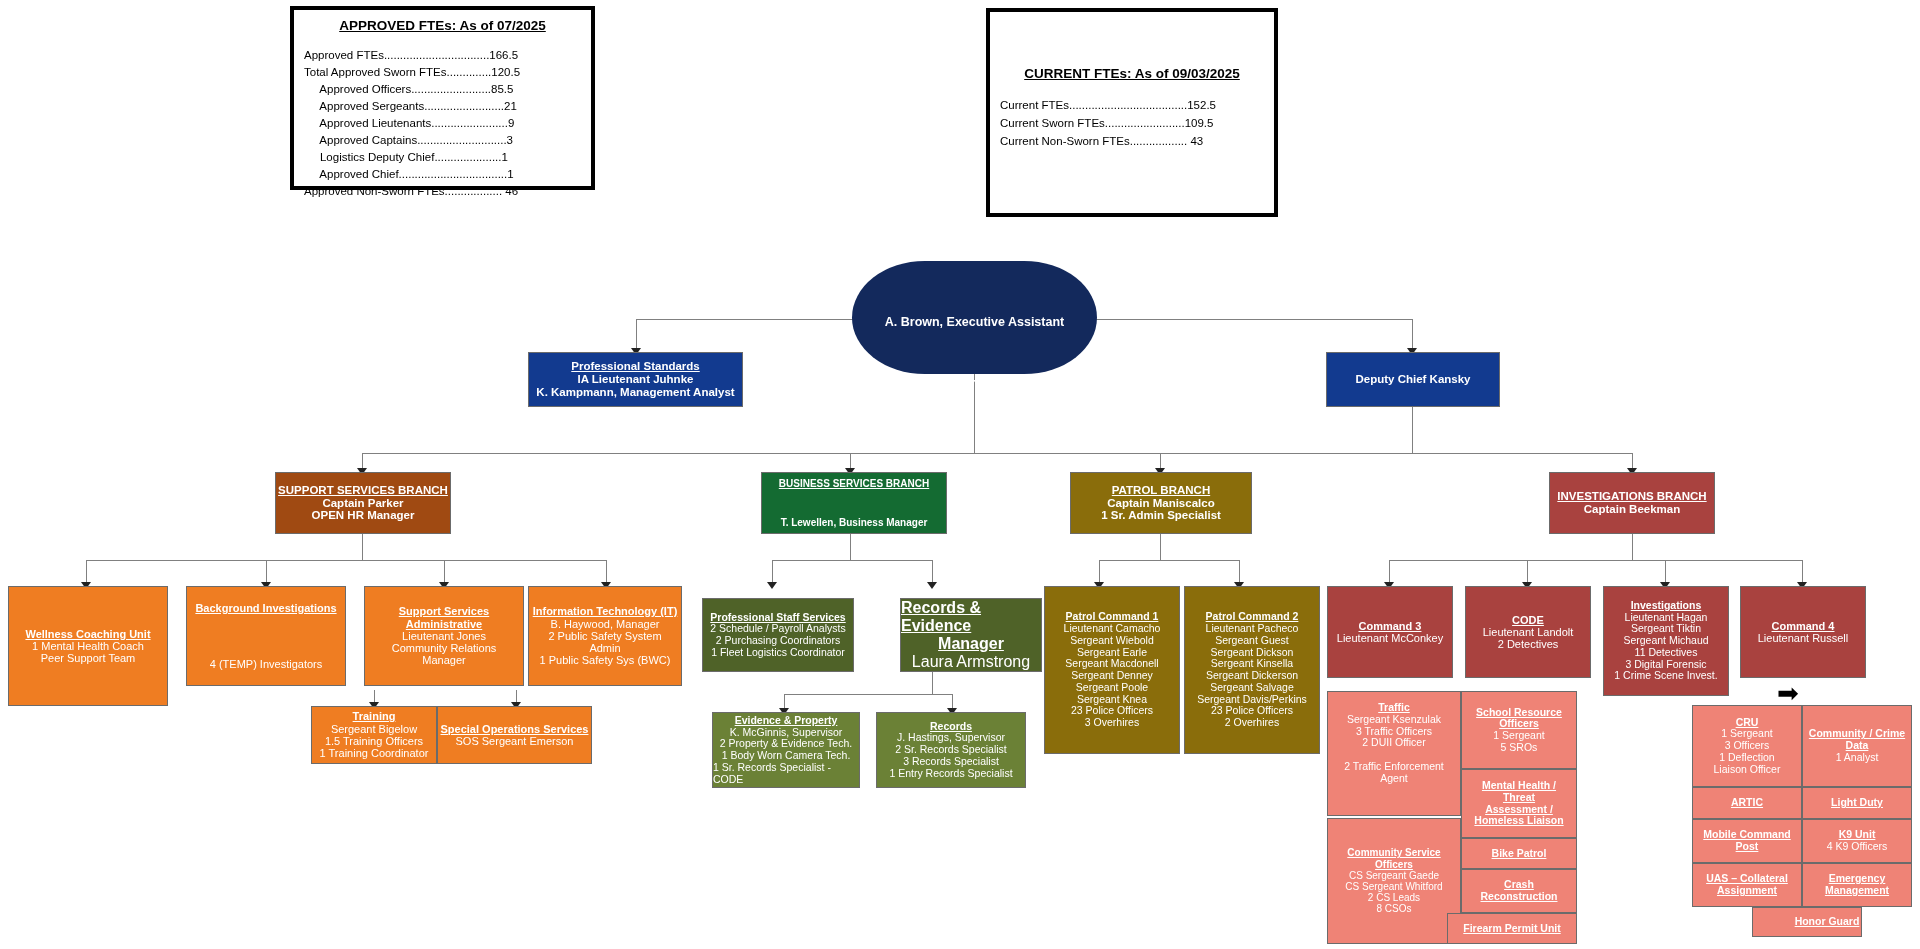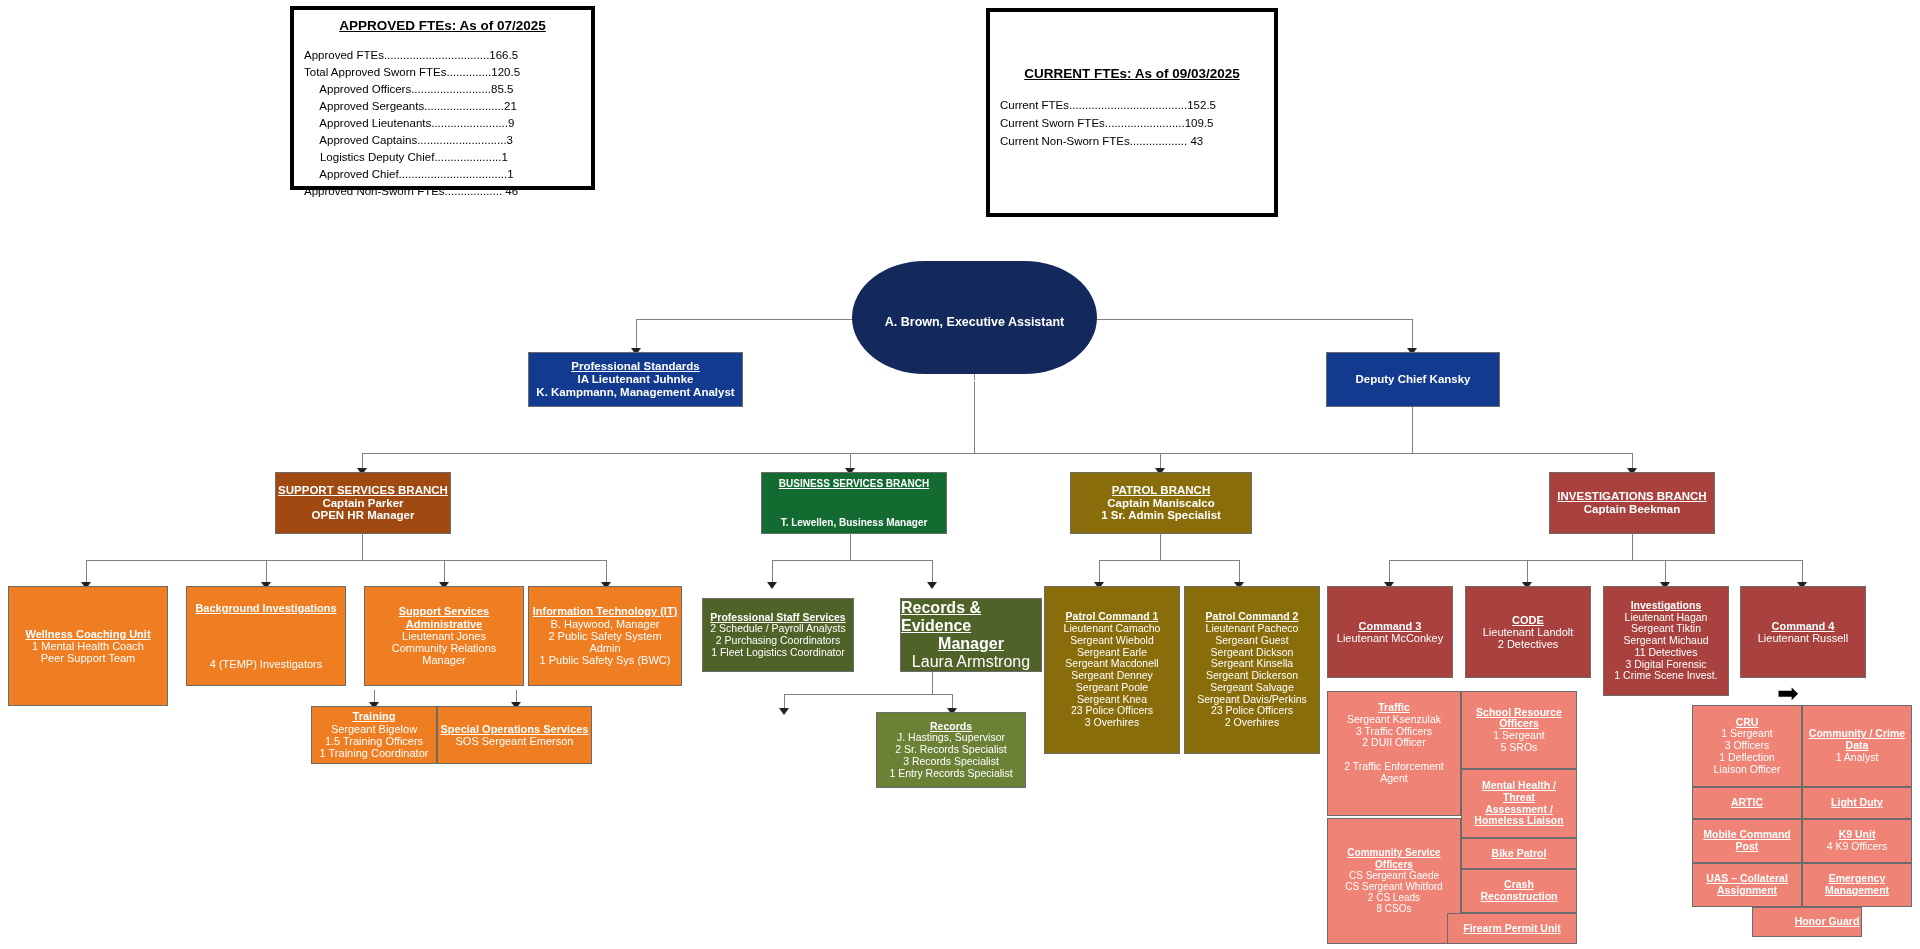--- a/index.html
+++ b/index.html
@@ -234,20 +234,27 @@
     <span class="ln">2 Purchasing Coordinators</span>
     <span class="ln">1 Fleet Logistics Coordinator</span>
   </div>
 
   <div class="node c-olive2" style="left:862px;top:598px;width:142px;height:74px;font-size:16px;margin-left:38px;">
     <span class="ttl">Records &amp; Evidence</span>
     <span class="ttl">Manager</span>
     <span class="ln">Laura Armstrong</span>
   </div>
 
+  <div class="node c-olive3" style="left:712px;top:712px;width:148px;height:76px;font-size:10.5px;">
+    <span class="ttl">Evidence &amp; Property</span>
+    <span class="ln">K. McGinnis, Supervisor</span>
+    <span class="ln">2 Property &amp; Evidence Tech.</span>
+    <span class="ln">1 Body Worn Camera Tech.</span>
+    <span class="ln">1 Sr. Records Specialist - CODE</span>
+  </div>
 
   <div class="node c-olive3" style="left:876px;top:712px;width:150px;height:76px;font-size:10.5px;">
     <span class="ttl">Records</span>
     <span class="ln">J. Hastings, Supervisor</span>
     <span class="ln">2 Sr. Records Specialist</span>
     <span class="ln">3 Records Specialist</span>
     <span class="ln">1 Entry Records Specialist</span>
   </div>
 
   <div class="node c-gold" style="left:1044px;top:586px;width:136px;height:168px;font-size:10.5px;">

